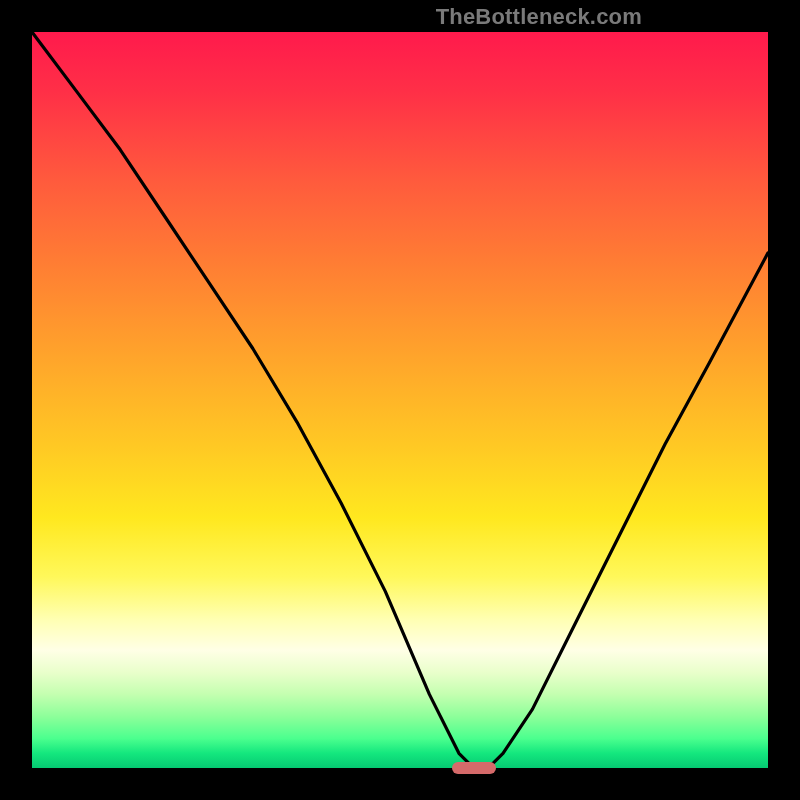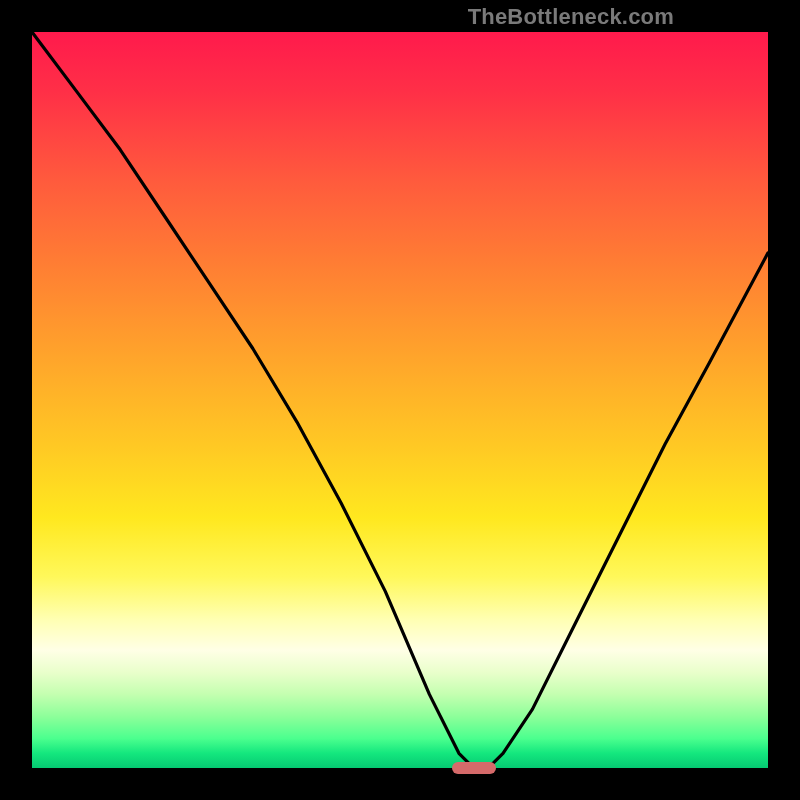--- a/index.html
+++ b/index.html
@@ -10,21 +10,20 @@
     background: #000;
     overflow: hidden;
   }
   .frame {
     position: absolute;
     left: 0;
     top: 0;
     width: 652px;
     height: 800px;
     background: #000;
-    padding-left: 32px;
   }
   .plot-area {
     position: absolute;
     left: 32px;
     top: 32px;
     width: 736px;
     height: 736px;
     background: linear-gradient(to bottom,
       #ff1a4c 0%,
       #ff2f47 8%,

